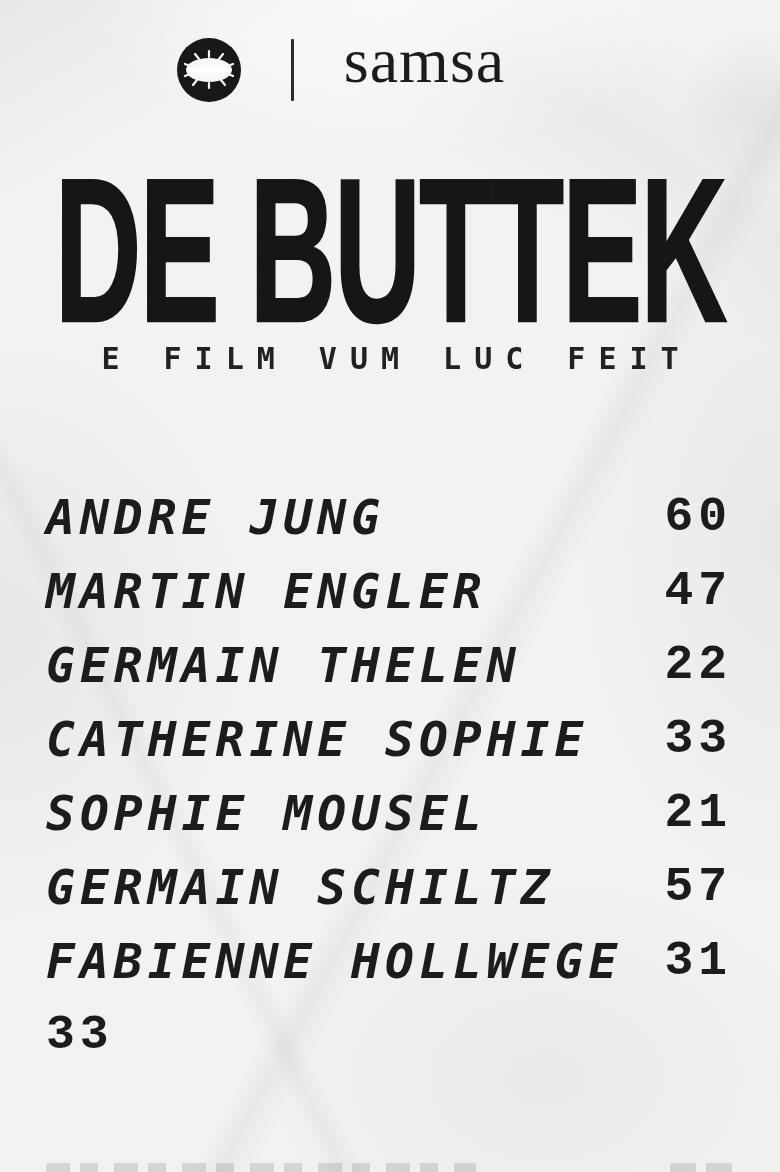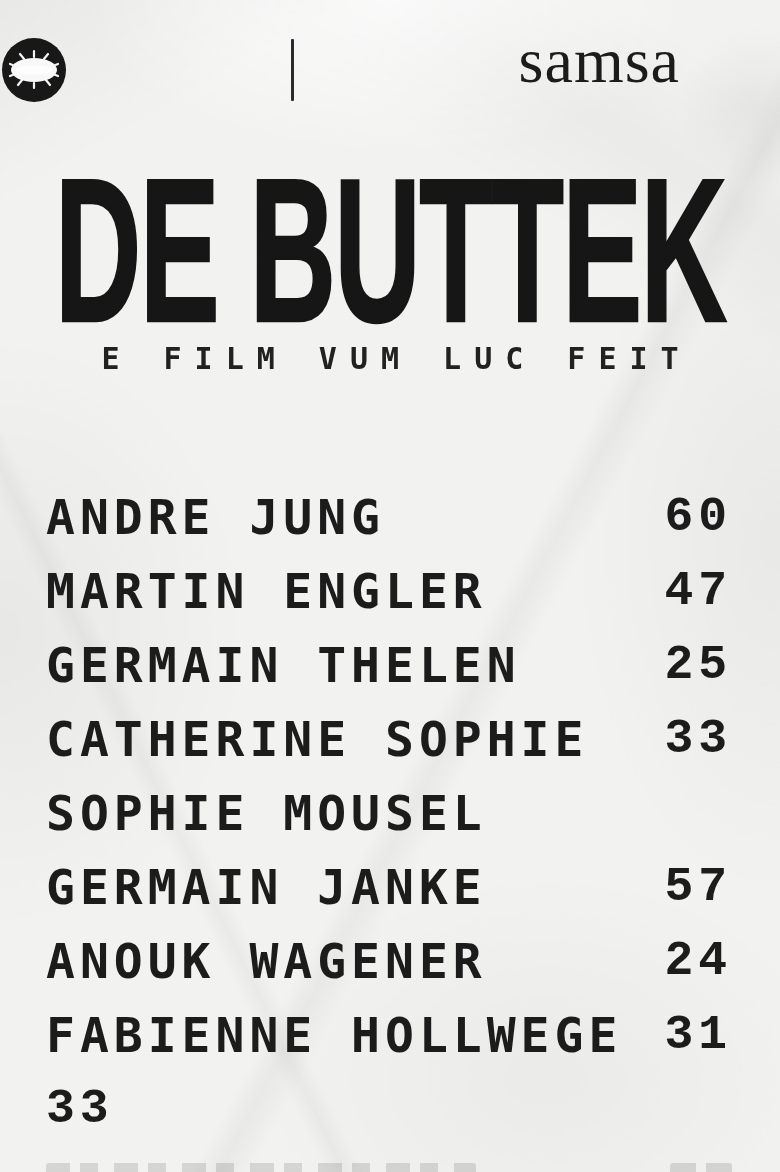--- a/index.html
+++ b/index.html
@@ -19,21 +19,21 @@
       linear-gradient(32deg,  transparent 78%, rgba(0,0,0,.030) 86%, transparent 94%),
       radial-gradient(ellipse 300px 520px at 100% 46%, rgba(0,0,0,.040), transparent 70%),
       radial-gradient(ellipse 360px 430px at 0% 54%,  rgba(0,0,0,.045), transparent 70%),
       radial-gradient(ellipse 420px 300px at 70% 92%, rgba(0,0,0,.030), transparent 70%);
     background-color:#f2f2f1;
   }
 
   
   .studio{
     position:absolute;top:36px;left:0;width:680px;
-    display:flex;justify-content:space-between;align-items:center;
+    display:flex;justify-content:center;align-items:center;gap:39px;
   }
   .logo-circle{display:block;width:68px;height:68px;}
   .logo-bar{
     width:3px;height:62px;background:#2b2b2b;
     margin-left:9px;margin-right:11px;border-radius:1px;
   }
   .logo-text{
     font-family:"Liberation Serif","DejaVu Serif",serif;
     font-size:64px;line-height:1;color:#1c1c1c;
     position:relative;top:-9px;letter-spacing:1px;
@@ -64,21 +64,21 @@
 
   
   .cast{
     position:absolute;top:480px;left:46px;right:48px;
   }
   .cast-row{
     height:74px;display:flex;justify-content:space-between;align-items:center;
     font-family:"DejaVu Sans Mono",monospace;font-weight:bold;
     font-size:48px;letter-spacing:5px;color:#1c1c1c;white-space:nowrap;
   }
-  .cast-name{flex:0 0 auto;}
+  .cast-name{flex:0 0 auto;font-style:italic;}
   .cast-value{flex:0 0 auto;font-family:Liberation Mono, monospace;}
 
   
   .cutoff{
     position:absolute;top:1163px;left:46px;right:48px;height:9px;
     display:flex;justify-content:space-between;opacity:.55;
   }
   .cutoff-name{
     width:430px;height:9px;border-radius:3px 3px 0 0;
     background:repeating-linear-gradient(90deg,
@@ -128,36 +128,33 @@
       <div class="cast-row">
         <span class="cast-name">ANDRE JUNG</span>
         <span class="cast-value">60</span>
       </div>
       <div class="cast-row">
         <span class="cast-name">MARTIN ENGLER</span>
         <span class="cast-value">47</span>
       </div>
       <div class="cast-row">
         <span class="cast-name">GERMAIN THELEN</span>
-        <span class="cast-value">25</span>
+        <span class="cast-value">22</span>
       </div>
       <div class="cast-row">
         <span class="cast-name">CATHERINE SOPHIE</span>
         <span class="cast-value">33</span>
       </div>
       <div class="cast-row">
         <span class="cast-name">SOPHIE MOUSEL</span>
+        <span class="cast-value">21</span>
       </div>
       <div class="cast-row">
-        <span class="cast-name">GERMAIN JANKE</span>
+        <span class="cast-name">GERMAIN SCHILTZ</span>
         <span class="cast-value">57</span>
-      </div>
-      <div class="cast-row">
-        <span class="cast-name">ANOUK WAGENER</span>
-        <span class="cast-value">24</span>
       </div>
       <div class="cast-row">
         <span class="cast-name">FABIENNE HOLLWEGE</span>
         <span class="cast-value">31</span>
       </div>
       <div class="cast-row">
         <span class="cast-value">33</span>
       </div>
     </div>
 

